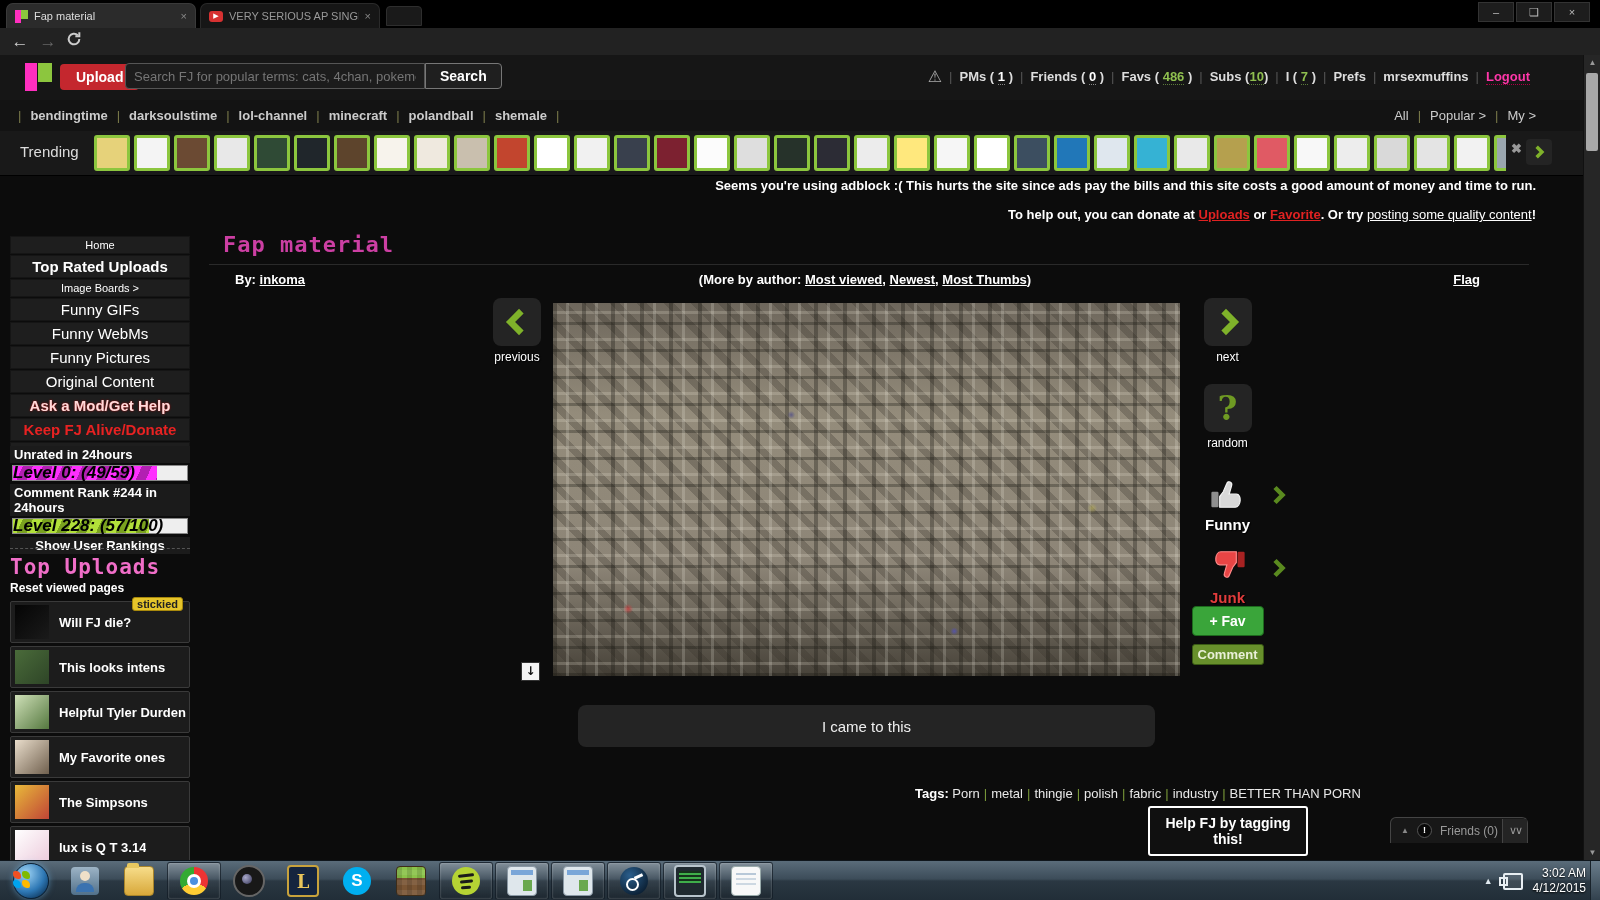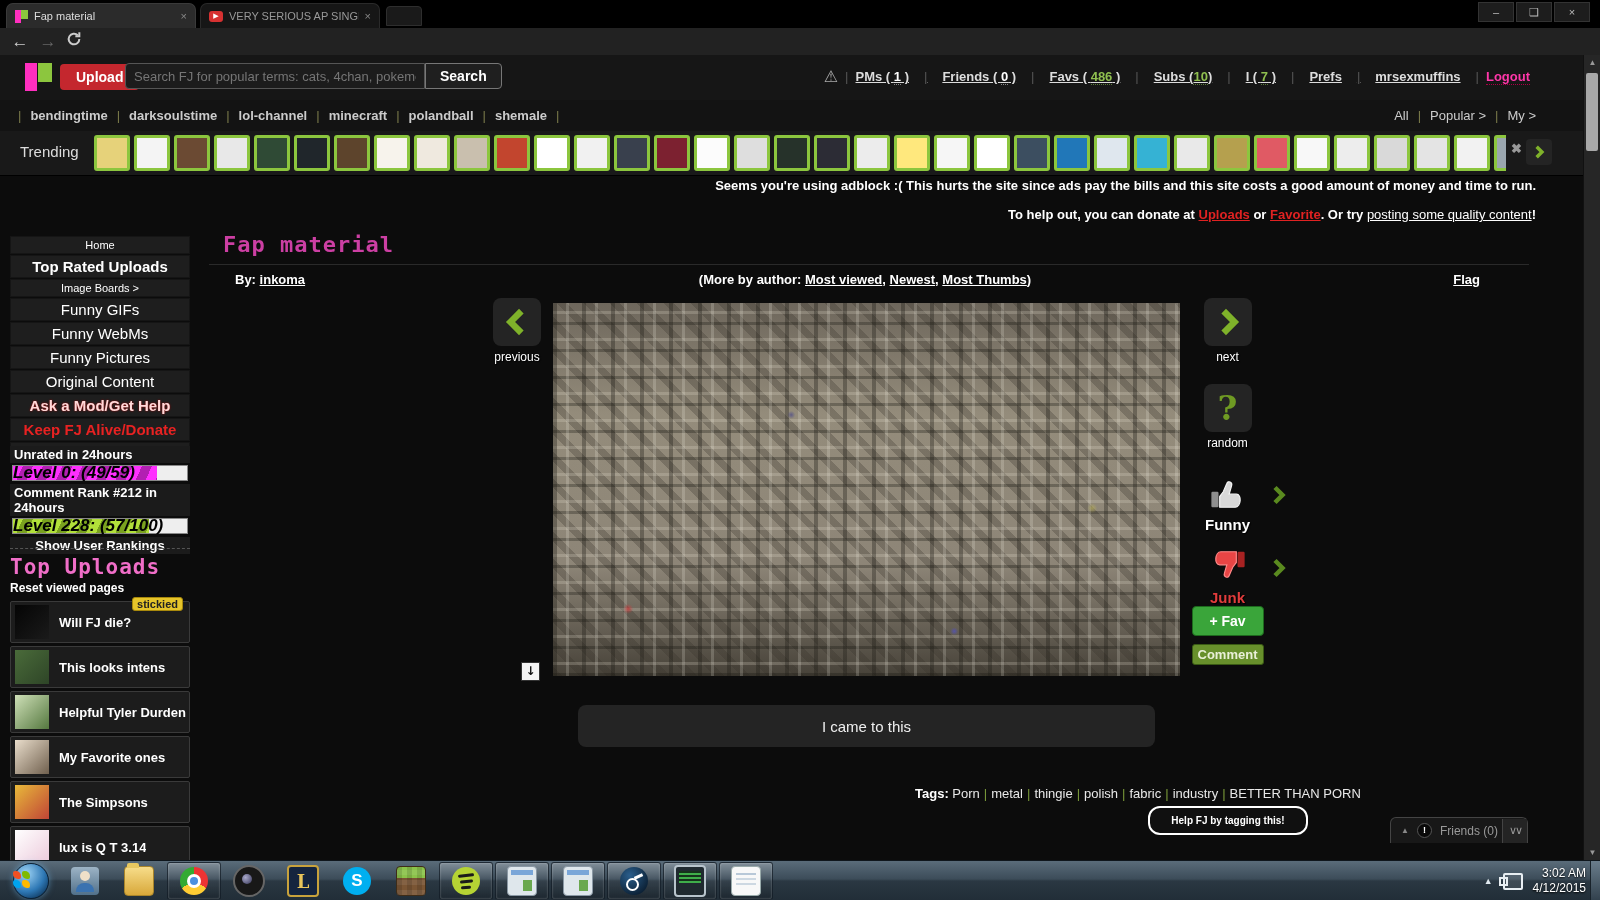--- a/index.html
+++ b/index.html
@@ -138,21 +138,21 @@
     radial-gradient(circle 4px at 86% 55%,rgba(200,190,80,.5),transparent 5px),
     repeating-linear-gradient(90deg,rgba(30,28,22,.35) 0 4px,transparent 4px 13px,rgba(255,252,240,.18) 13px 16px,transparent 16px 29px),
     repeating-linear-gradient(0deg,rgba(20,20,14,.3) 0 3px,transparent 3px 11px,rgba(232,226,210,.22) 11px 14px,transparent 14px 27px),
     repeating-linear-gradient(45deg,rgba(55,50,42,.28) 0 7px,transparent 7px 19px),
     linear-gradient(180deg,#6e675c,#948c7b 30%,#8d8577 70%,#474239);}
   #dlbox{position:absolute;left:316px;top:434px;width:17px;height:17px;background:#f4f4f4;border:1px solid #333;color:#111;font-size:12px;font-weight:bold;text-align:center;line-height:16px;font-family:"DejaVu Sans",sans-serif;}
   #descbox{position:absolute;left:373px;top:477px;width:577px;height:42px;background:#242424;border-radius:8px;color:#eee;font-size:15px;display:flex;align-items:center;justify-content:center;}
   #tagsrow{position:absolute;left:710px;top:558px;color:#e8e8e8;font-size:13px;white-space:nowrap;}
   #tagsrow .tlabel{font-weight:bold;color:#fff;}
   #tagsrow .tsep{color:#7a9a3a;margin:0 4px;}
-  #help-btn{position:absolute;left:943px;top:578px;width:156px;background:#101010;border:2px solid #fff;border-radius:12px;color:#fff;font-weight:bold;font-size:10px;text-align:center;padding:7px 0;}
+  #help-btn{position:absolute;left:943px;top:578px;width:156px;background:#101010;border:2px solid #fff;border-radius:3px;color:#fff;font-weight:bold;font-size:14px;text-align:center;padding:7px 0;}
 
   
   #friendsbar{left:1390px;top:817px;width:138px;height:26px;background:#181818;border:1px solid #444;border-bottom:none;border-radius:6px 6px 0 0;display:flex;align-items:center;box-sizing:border-box;}
   #friendsbar .tri{color:#888;font-size:8px;margin-left:10px;}
   #friendsbar .ficon{width:13px;height:13px;background:#0a0a0a;border:1px solid #555;border-radius:50%;color:#fff;font-size:9px;font-weight:bold;text-align:center;line-height:13px;margin-left:8px;}
   #friendsbar .flabel{color:#999;font-size:12px;margin-left:8px;flex:1;}
   #friendsbar .fmin{width:24px;height:24px;background:#242424;border-left:1px solid #444;color:#999;display:flex;align-items:center;justify-content:center;font-size:11px;letter-spacing:-2px;}
   #pg-scroll{left:1583px;top:55px;width:17px;height:805px;background:#262626;border-left:1px solid #111;}
   #pg-thumb{position:absolute;left:2px;top:18px;width:12px;height:78px;background:#a8a8a8;border-radius:2px;}
   .scroll-arrow{position:absolute;left:0;width:17px;text-align:center;color:#999;font-size:8px;}
@@ -270,21 +270,21 @@
       <span class="g"></span>
     </div>
   <div id="upload-btn">Upload</div>
   <div id="search-box">
     <input placeholder="Search FJ for popular terms: cats, 4chan, pokemon, etc." style="">
   </div>
   <div id="search-btn">Search</div>
   <div id="userlinks">
     <span id="warn-tri">⚠</span>
     <span class="sep">|</span>
-    <span id="ul-items" style="display:flex;gap:15px;align-items:center;text-decoration:underline;">
+    <span id="ul-items" style="display:flex;gap:7px;align-items:center;">
         <span>PMs ( <span class="cnt w">1</span> )</span>
         <span class="sep">|</span>
         <span>Friends ( <span class="cnt w">0</span> )</span>
         <span class="sep">|</span>
         <span>Favs ( <span class="cnt g">486</span> )</span>
         <span class="sep">|</span>
         <span>Subs (<span class="cnt g">10</span>)</span>
         <span class="sep">|</span>
         <span>I ( <span class="cnt g">7</span> )</span>
         <span class="sep">|</span>
@@ -387,21 +387,21 @@
     <div class="sbitem lg bold red">Keep FJ Alive/Donate</div>
     <div class="sbitem gray">NSFW Content</div>
   </div>
 
 <div id="rankbox">
   <div class="ranklabel">Unrated in 24hours</div>
   <div class="rankbar">
     <div class="rankfill rf1" id="rf1" style="width: 83%;"></div>
       <span>Level 0: (49/59)</span>
   </div>
-  <div class="ranklabel">Comment Rank #212 in 24hours</div>
+  <div class="ranklabel">Comment Rank #244 in 24hours</div>
   <div class="rankbar">
     <div class="rankfill rf2" id="rf2" style="width: 78%;"></div>
       <span>Level 228: (57/100)</span>
   </div>
   <div id="show-rank">Show User Rankings</div>
 </div>
 
 <div id="topuploads">
   <div id="tu-divider"></div>
   <div id="tu-title">Top Uploads</div>

